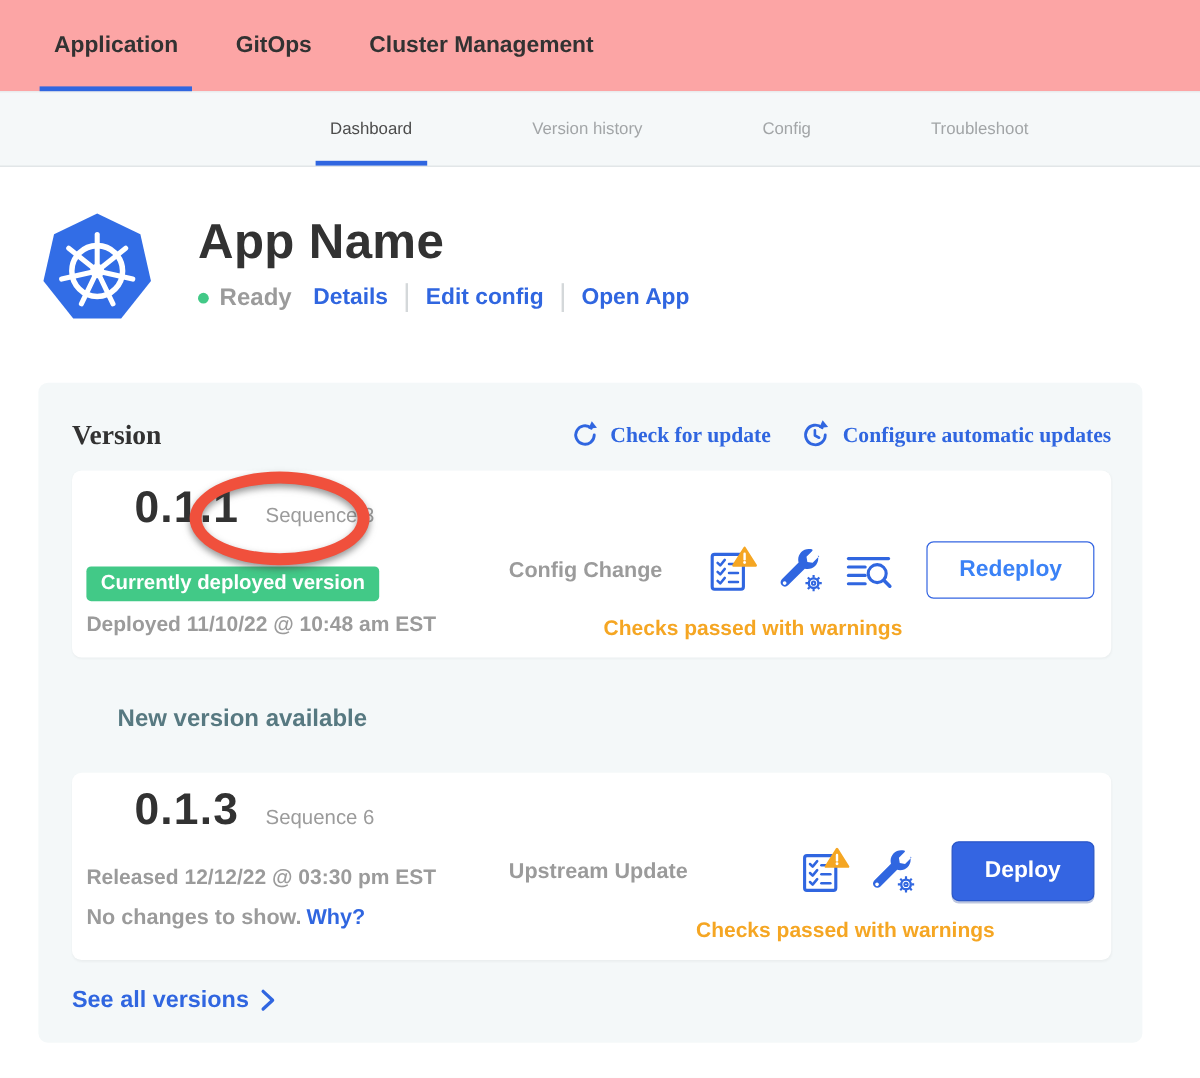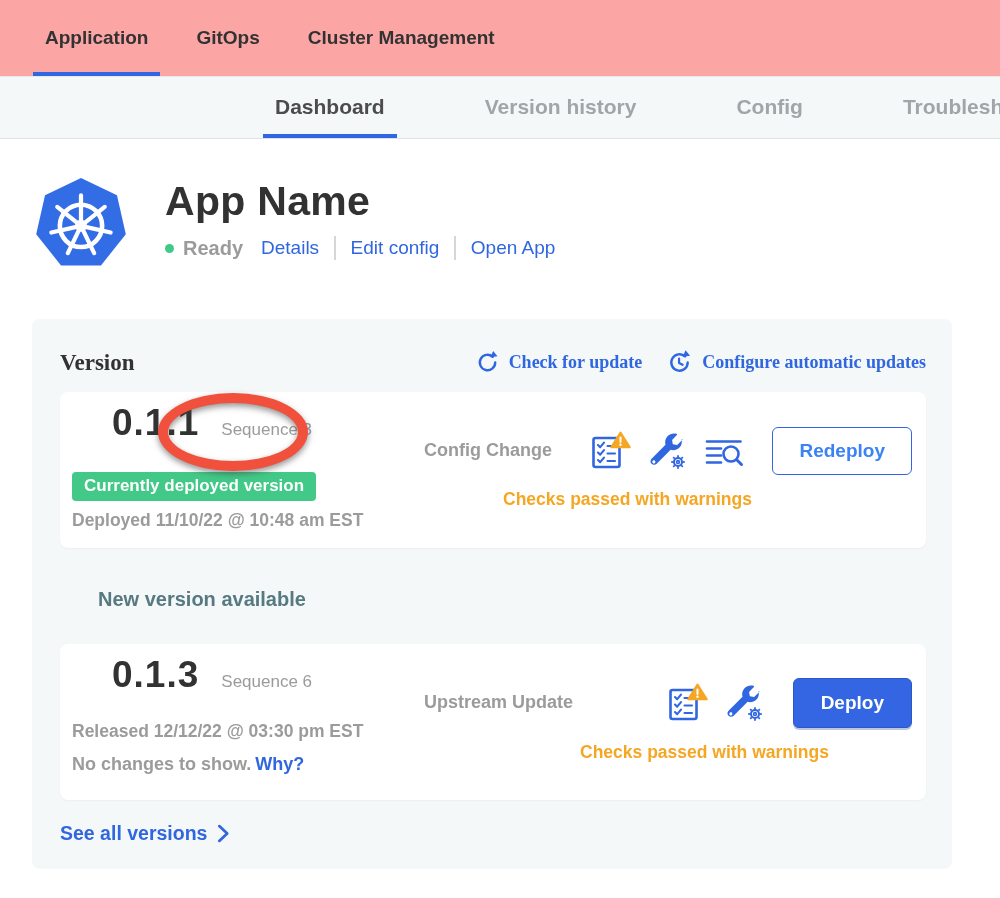--- a/index.html
+++ b/index.html
@@ -9,32 +9,32 @@
   
   .top-nav { display:flex; align-items:stretch; height:76px; padding-left:33px; gap:24px; background:#fca5a5; }
   .top-nav-item { display:flex; align-items:center; padding:4px 12px 0 12px;
     font-size:19px; font-weight:700; color:#323232; border-bottom:4px solid transparent; cursor:pointer; }
   .top-nav-item.active { border-bottom-color:#3066e0; }
 
   
   .sub-nav { display:flex; align-items:stretch; height:63px; background:#f5f8f9;
     border-top:1px solid #e6e9ea; border-bottom:1px solid #dde2e4; padding-left:263px; gap:76px; white-space:nowrap; }
   .sub-nav-item { display:flex; align-items:center; padding:2px 12px 0 12px;
-    font-size:21px; font-weight:700; color:#a2a5a7; border-bottom:4px solid transparent; cursor:pointer; }
+    font-size:14px; font-weight:400; color:#a2a5a7; border-bottom:4px solid transparent; cursor:pointer; }
   .sub-nav-item.active { color:#4c4c4c; border-bottom-color:#3066e0; }
 
   
   .app-header { display:flex; align-items:flex-start; padding:37px 0 0 35px; gap:38px; }
   .app-logo { width:92px; height:96px; flex:0 0 auto; }
   .app-head-text { padding-top:2px; }
   .app-title { font-size:41px; font-weight:700; color:#323232; letter-spacing:.3px; }
   .app-status-row { display:flex; align-items:center; margin-top:11px; font-size:19px; }
   .status-dot { width:9px; height:9px; border-radius:50%; background:#42c987; margin-right:9px; }
   .status-text { color:#9b9b9b; font-weight:600; margin-right:18px; font-size:20px; }
-  .hdr-link { color:#3066e0; font-weight:400; cursor:pointer; text-decoration:none; }
+  .hdr-link { color:#3066e0; font-weight:700; cursor:pointer; text-decoration:none; }
   .hdr-divider { width:1.5px; height:24px; background:#d4d8da; margin:0 15px; }
 
   
   .version-panel { margin:47px 0 0 32px; width:920px; background:#f4f8f9; border-radius:8px;
     padding:30px 26px 24px 28px; }
   .panel-head { display:flex; align-items:center; justify-content:space-between;font-family:Liberation Serif, serif; }
   .panel-title { font-size:23px; font-weight:700; color:#323232; }
   .panel-actions { display:flex; align-items:center; gap:24px; }
   .panel-action { display:flex; align-items:center; gap:9px; color:#3066e0; font-weight:700; font-size:18px; cursor:pointer; }
 
@@ -48,21 +48,21 @@
   .annotation-ellipse { position:absolute; left:86px; top:-9px; width:150px; height:78px;
     border:10px solid #f0503c; border-radius:50%;
     filter:drop-shadow(0 3px 3px rgba(60,60,60,.55)); pointer-events:none; z-index:5; }
 
   .deployed-badge { display:inline-block; margin-top:28px; background:#42c987; color:#fff;
     font-size:17px; font-weight:700; padding:4px 12px 5px; border-radius:4px; }
   .date-line { margin-top:9px; color:#9b9b9b; font-size:17.5px; font-weight:600; }
   .changes-line { margin-top:12px; color:#9b9b9b; font-size:18px; font-weight:600; }
   .why-link { color:#3066e0; font-weight:700; cursor:pointer; margin-left:4px; }
 
-  .card-right { flex:1; display:flex; flex-direction:column; justify-content:center; }
+  .card-right { flex:1; display:flex; flex-direction:column; justify-content:flex-end; }
   .card-right-top { display:flex; align-items:center; }
   .source-label { color:#9b9b9b; font-size:18px; font-weight:700; }
   .icon-group { display:flex; align-items:center; gap:16px; margin-left:auto; margin-right:28px; }
   .action-icon { cursor:pointer; display:block; }
 
   .btn { font-family:inherit; font-size:19px; font-weight:700; border-radius:6px; cursor:pointer; }
   .btn-outline { background:#fff; border:1.5px solid #3465e2; color:#3b82f6; padding:12px 26px; }
   .btn-solid { background:#3465e2; border:1px solid #2b57c8; color:#fff; padding:13px 27px;
     box-shadow:0 2px 0 rgba(35,65,150,.3); }
 

